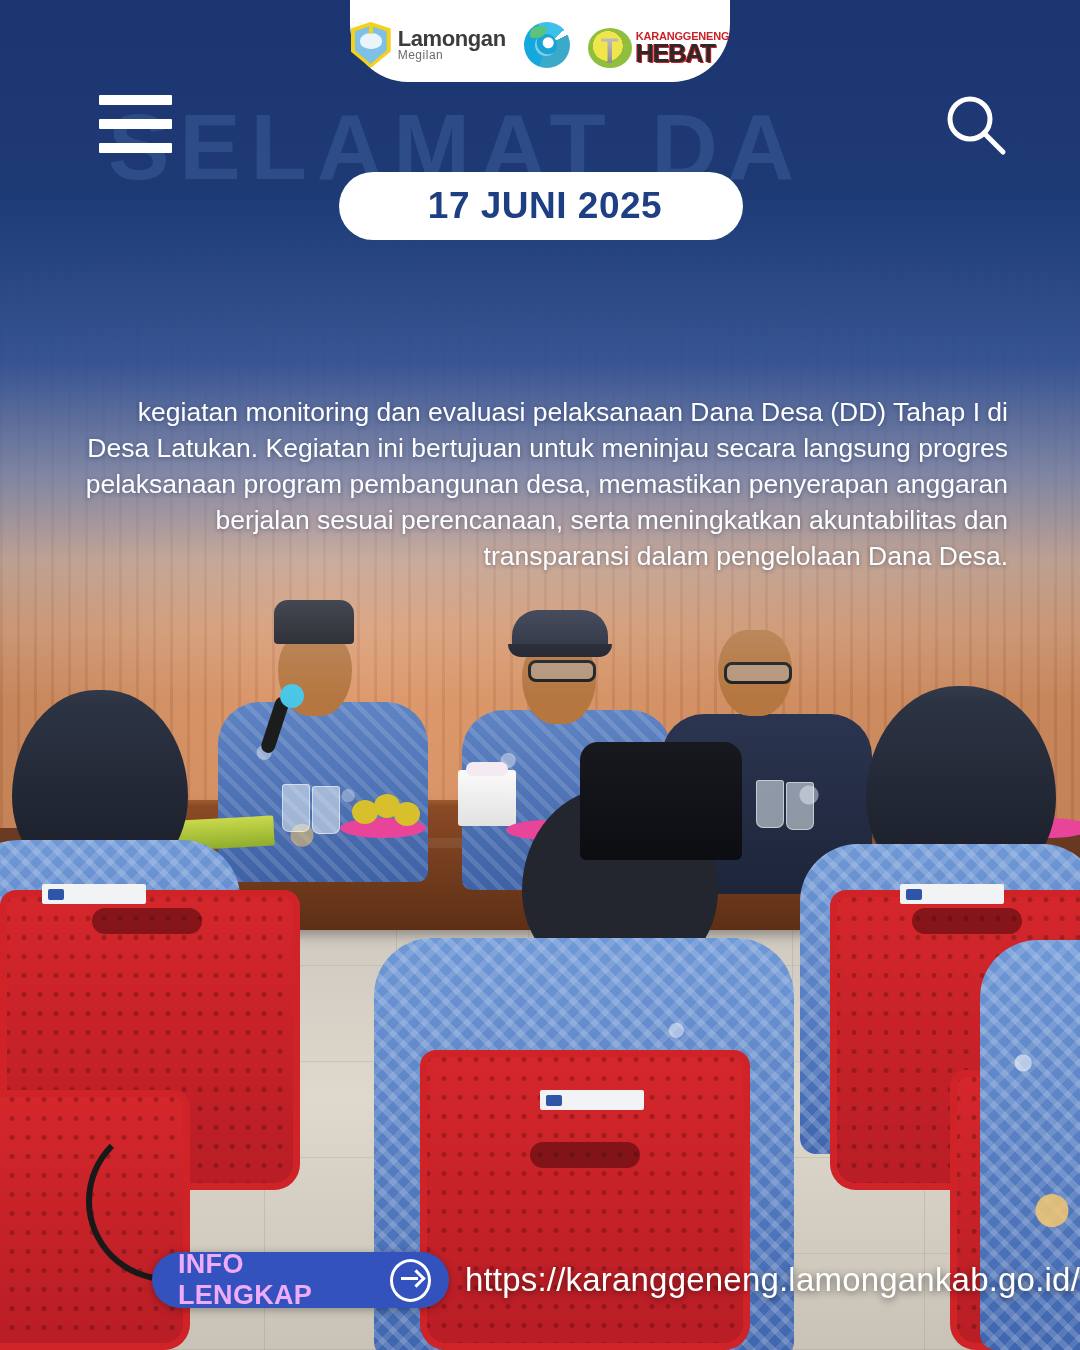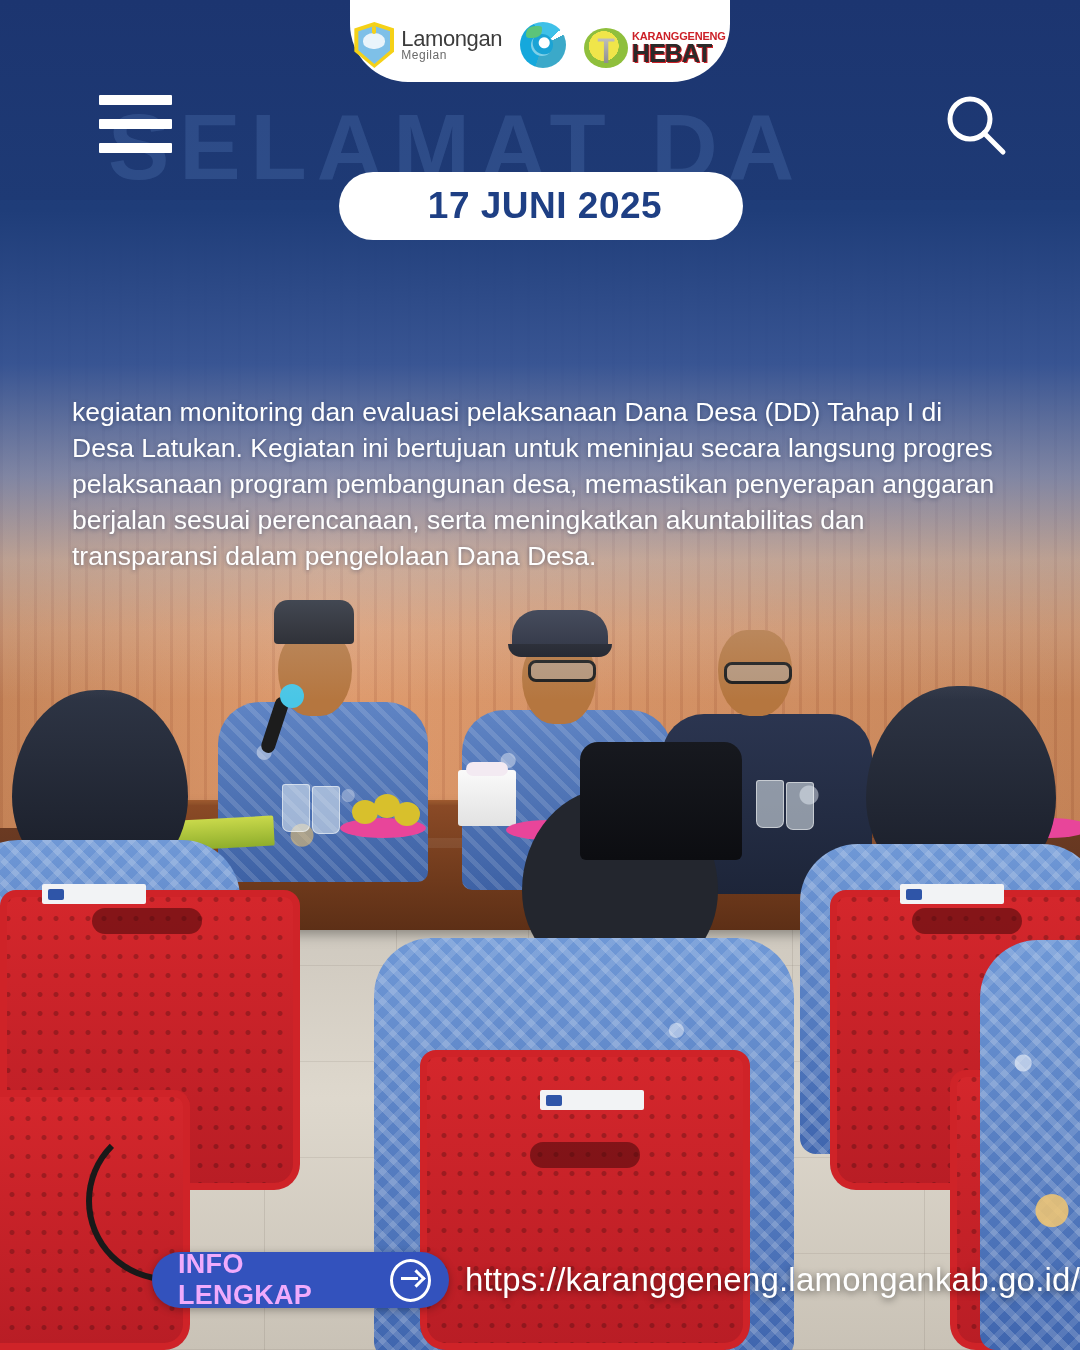--- a/index.html
+++ b/index.html
@@ -142,21 +142,21 @@
     background:#f5d117;
     clip-path:polygon(50% 0,100% 14%,100% 64%,50% 100%,0 64%,0 14%);
   }
   .shield-in{
     position:absolute;left:4px;top:4px;width:32px;height:38px;background:#7ec0e8;
     clip-path:polygon(50% 0,100% 14%,100% 64%,50% 100%,0 64%,0 14%);
   }
   .shield-glyph{position:absolute;left:9px;top:11px;width:22px;height:16px;border-radius:50% 50% 46% 46%;background:#e9f4fb;}
   .shield-glyph:after{content:"";position:absolute;left:9px;top:-7px;width:4px;height:8px;background:#f5d117;border-radius:2px;}
   .lam-text{line-height:.98;}
-  .lam-1{font-size:22px;font-weight:normal;color:#3c3c3c;letter-spacing:-.4px;}
+  .lam-1{font-size:22px;font-weight:bold;color:#3c3c3c;letter-spacing:-.4px;}
   .lam-2{font-size:12px;color:#6a6a6a;letter-spacing:.5px;}
   .dolphin{
     position:relative;width:46px;height:46px;border-radius:50%;
     background:conic-gradient(from 200deg,#15a8dc 0 38%,#3fc0e8 38% 58%,#ffffff 58% 62%,#3ba9c9 62% 100%);
   }
   .dolphin:before{
     content:"";position:absolute;left:11px;top:12px;width:22px;height:22px;border-radius:50%;
     background:radial-gradient(circle at 60% 40%,#ffffff 0 5px,#1aa3d5 6px 11px,#7fd0e8 12px);
   }
   .dolphin:after{
@@ -193,21 +193,21 @@
 
   
   .title{
     position:absolute;left:50px;top:265px;width:980px;
     text-align:center;color:#fff;font-size:43px;font-weight:bold;line-height:1.32;
     letter-spacing:.2px;text-shadow:0 2px 6px rgba(0,0,0,.28);
   }
   
   .body-text{
     position:absolute;left:72px;top:394px;width:936px;
-    text-align:left;color:#fff;font-size:26.5px;line-height:1.36;
+    text-align:right;color:#fff;font-size:26.5px;line-height:1.36;
     text-shadow:0 1px 4px rgba(20,40,80,.45);
   }
 
   
   .footer{position:absolute;left:152px;top:1252px;display:flex;align-items:center;}
   .info-pill{
     height:56px;background:#3352bd;border-radius:28px;display:flex;align-items:center;gap:14px;
     padding:0 18px 0 26px;box-shadow:0 2px 8px rgba(0,0,0,.3);
   }
   .info-pill .lbl{color:#f0abfc;font-size:27px;font-weight:bold;letter-spacing:.3px;}

